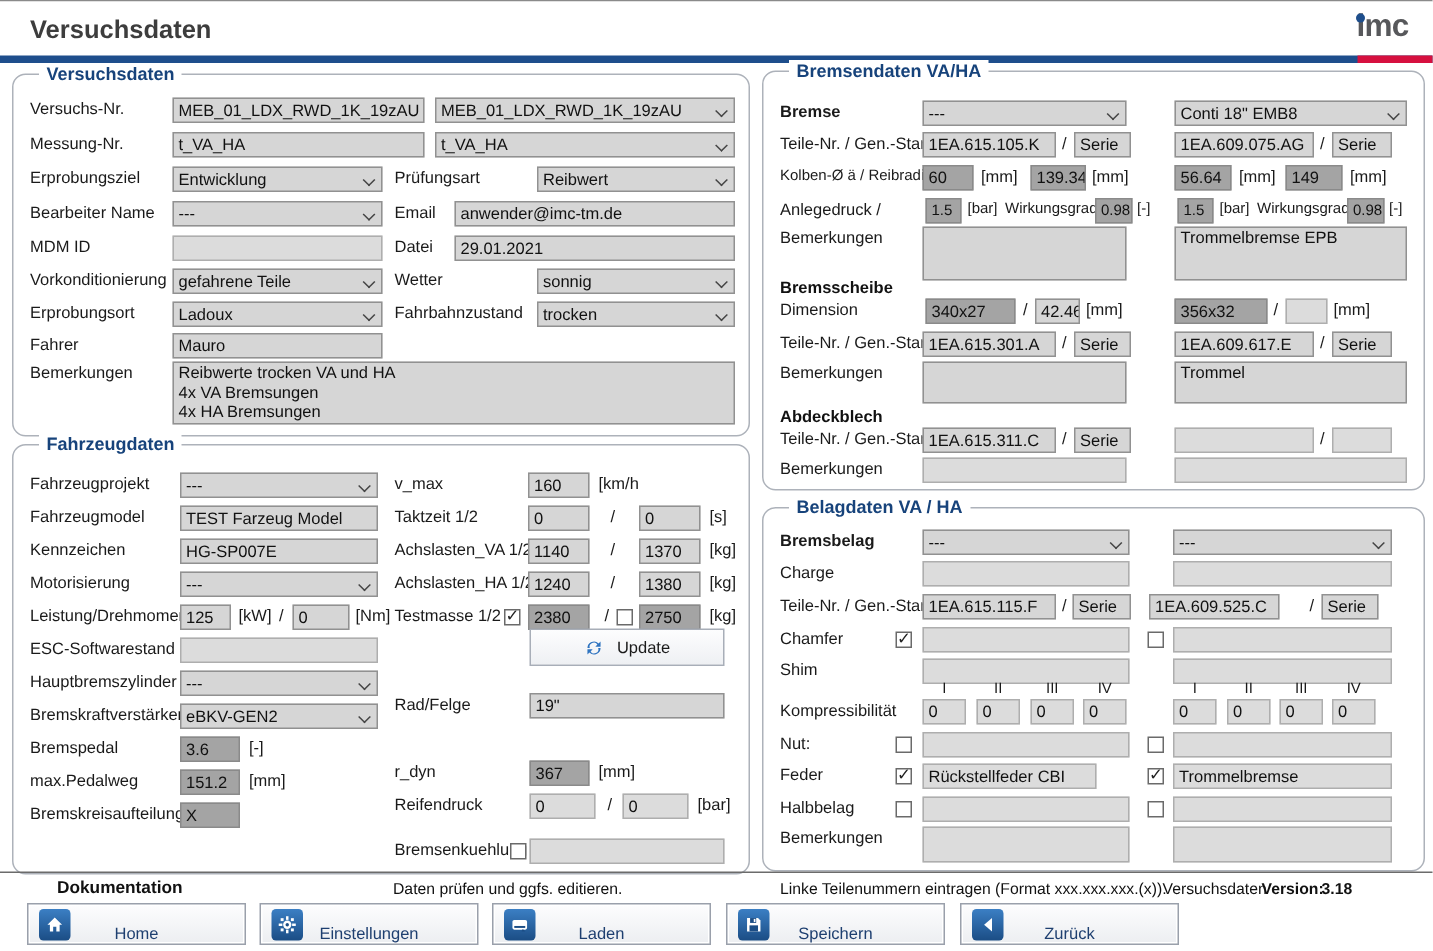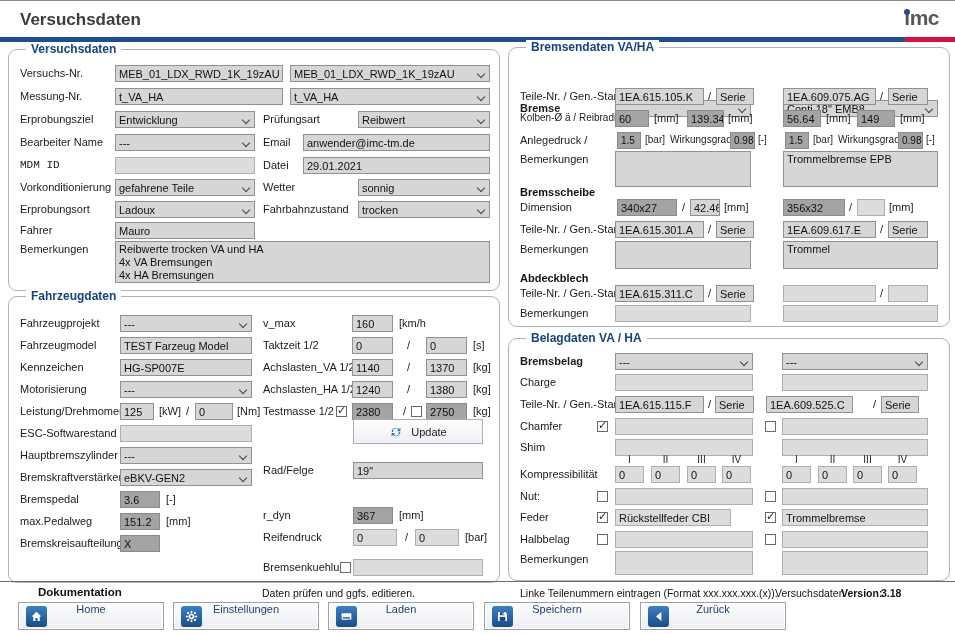--- a/index.html
+++ b/index.html
@@ -33,21 +33,21 @@
   .cb{position:absolute;width:11px;height:11px;box-sizing:border-box;background:#fff;border:1px solid #6a6a6a;top:3px;}
   .cb.checked::after{content:"✓";position:absolute;left:0px;top:-3px;font-size:11px;color:#222;}
   .rn{position:absolute;font-size:10px;color:#1a1a1a;text-align:center;width:29px;top:0;}
   
   .updbtn{position:absolute;height:25px;box-sizing:border-box;border:1px solid #a8aeb8;background:linear-gradient(#fdfdfe,#eef0f3);display:flex;align-items:center;justify-content:center;gap:8px;font-size:11px;color:#1a1a1a;cursor:pointer;}
   
   .footline{position:absolute;left:0;top:580px;width:955px;height:1px;background:#6b6b6b;}
   .doku{position:absolute;left:38px;top:585px;font-size:11.5px;font-weight:bold;color:#111;}
   .hint{position:absolute;top:586px;font-size:10.5px;color:#111;white-space:nowrap;}
   .vlab{font-weight:bold;}
-  .btn{position:absolute;top:601px;width:146px;height:28px;box-sizing:border-box;border:1px solid #9aa0ab;background:linear-gradient(#fdfdfe,#eceef1);box-shadow:inset 0 0 0 1px #fff;display:flex;align-items:flex-start;justify-content:center;cursor:pointer;}
+  .btn{position:absolute;top:601px;width:146px;height:28px;box-sizing:border-box;border:1px solid #9aa0ab;background:linear-gradient(#fdfdfe,#eceef1);box-shadow:inset 0 0 0 1px #fff;display:flex;align-items:flex-end;justify-content:center;cursor:pointer;}
   .bico{position:absolute;left:7px;top:3px;width:21px;height:21px;border-radius:3px;background:linear-gradient(#3b7fc4,#1b4d85);display:flex;align-items:center;justify-content:center;}
   .blabel{font-size:11px;color:#1e3f70;}
   svg{display:block;}
 </style>
 </head>
 <body>
 
 <div class="stage">
 
   <div class="tophdr">
@@ -98,21 +98,21 @@
       <span class="lbl" style="left:11px;">Bearbeiter Name</span>
       <div class="f dd" style="left:106px;width:140px;">
         <span>---</span>
           <span class="chev"></span>
       </div>
       <span class="lbl" style="left:254px;">Email</span>
       <div class="f" style="left:294px;width:187px;">anwender@imc-tm.de</div>
     </div>
 
     <div class="row" style="top:107px;">
-      <span class="lbl" style="left:11px;font-family:Liberation Mono, monospace;">MDM ID</span>
+      <span class="lbl" style="left:11px;">MDM ID</span>
       <div class="f lt" style="left:106px;width:140px;"></div>
       <span class="lbl" style="left:254px;">Datei</span>
       <div class="f" style="left:294px;width:187px;">29.01.2021</div>
     </div>
 
     <div class="row" style="top:129px;">
       <span class="lbl" style="left:11px;">Vorkonditionierung</span>
       <div class="f dd" style="left:106px;width:140px;">
         <span>gefahrene Teile</span>
           <span class="chev"></span>
@@ -282,21 +282,21 @@
     <div class="row" style="top:262px;">
       <span class="lbl" style="left:254px;">Bremsenkuehlung</span>
       <span class="cb" style="left:331px;"></span>
       <div class="f lt" style="left:344px;width:130px;"></div>
     </div>
   </div>
 
   <div class="gbox" style="left:508px;top:46px;width:440px;height:278px;">
     <span class="gtitle">Bremsendaten VA/HA</span>
 
-    <div class="row" style="top:19px;margin-top:33px;">
+    <div class="row" style="top:19px;">
       <span class="lbl b" style="left:11px;">Bremse</span>
       <div class="f dd" style="left:106px;width:136px;">
         <span>---</span>
           <span class="chev"></span>
       </div>
       <div class="f dd" style="left:274px;width:155px;">
         <span>Conti 18" EMB8</span>
           <span class="chev"></span>
       </div>
     </div>

